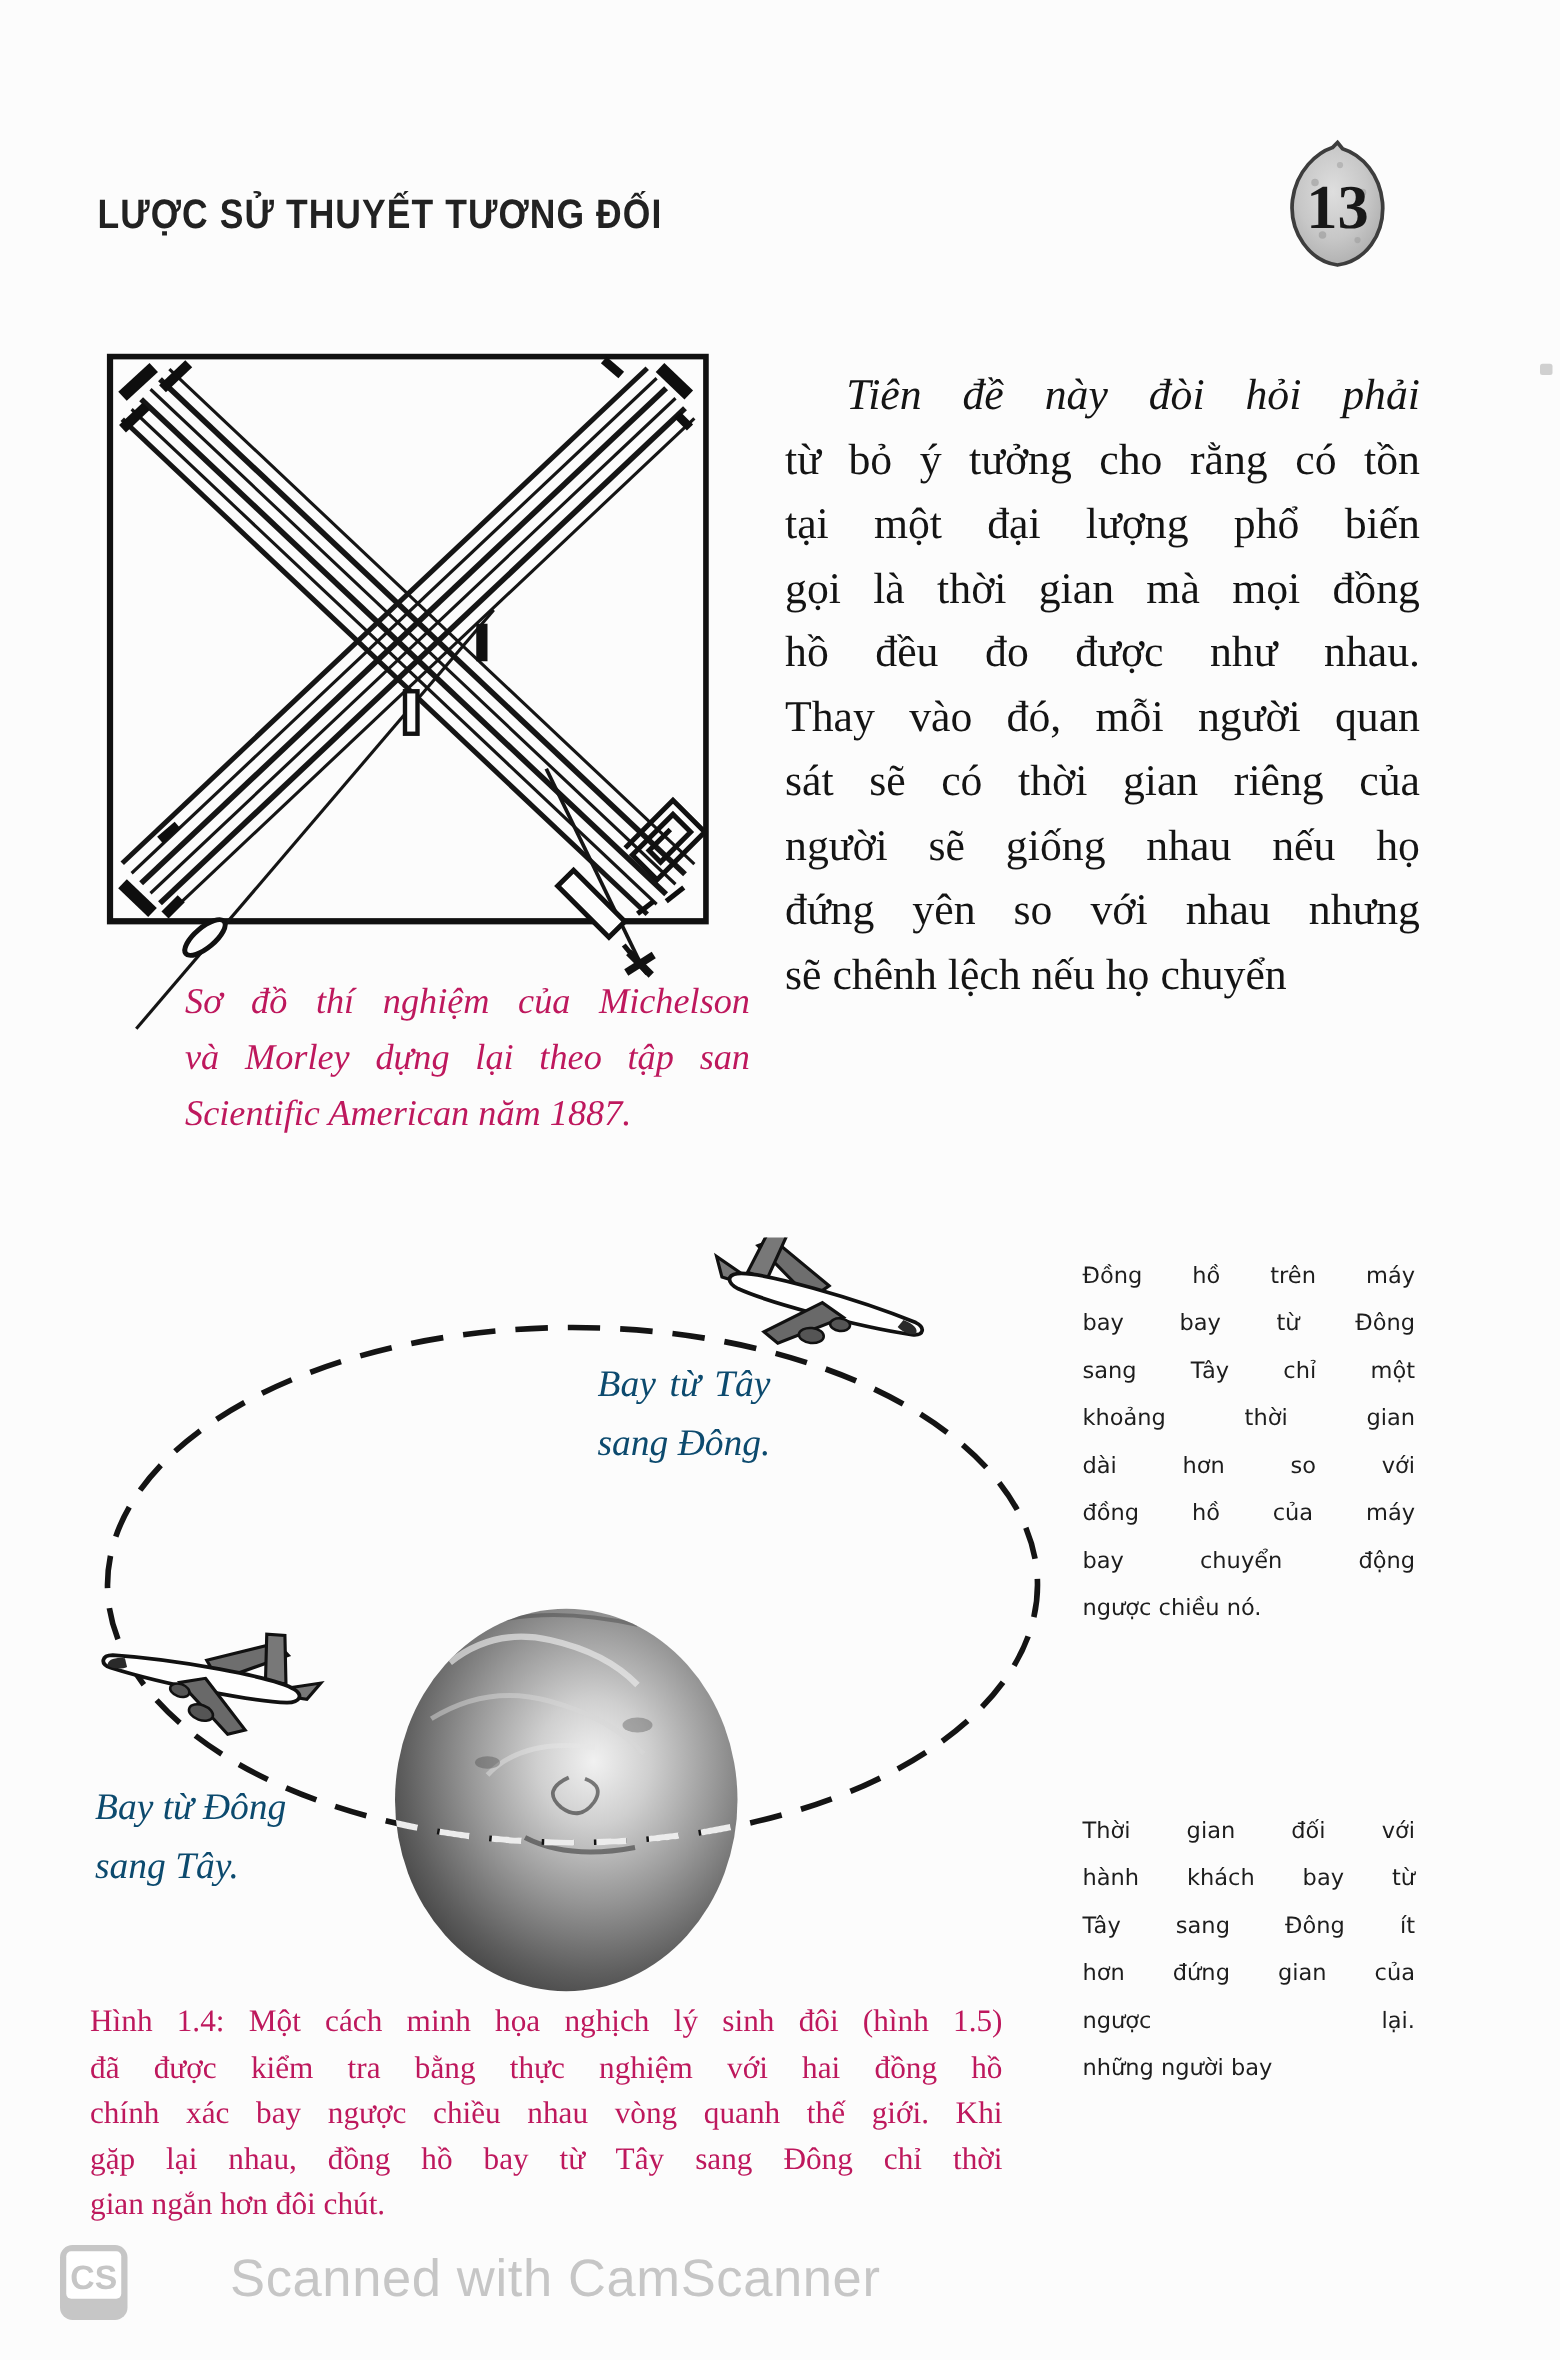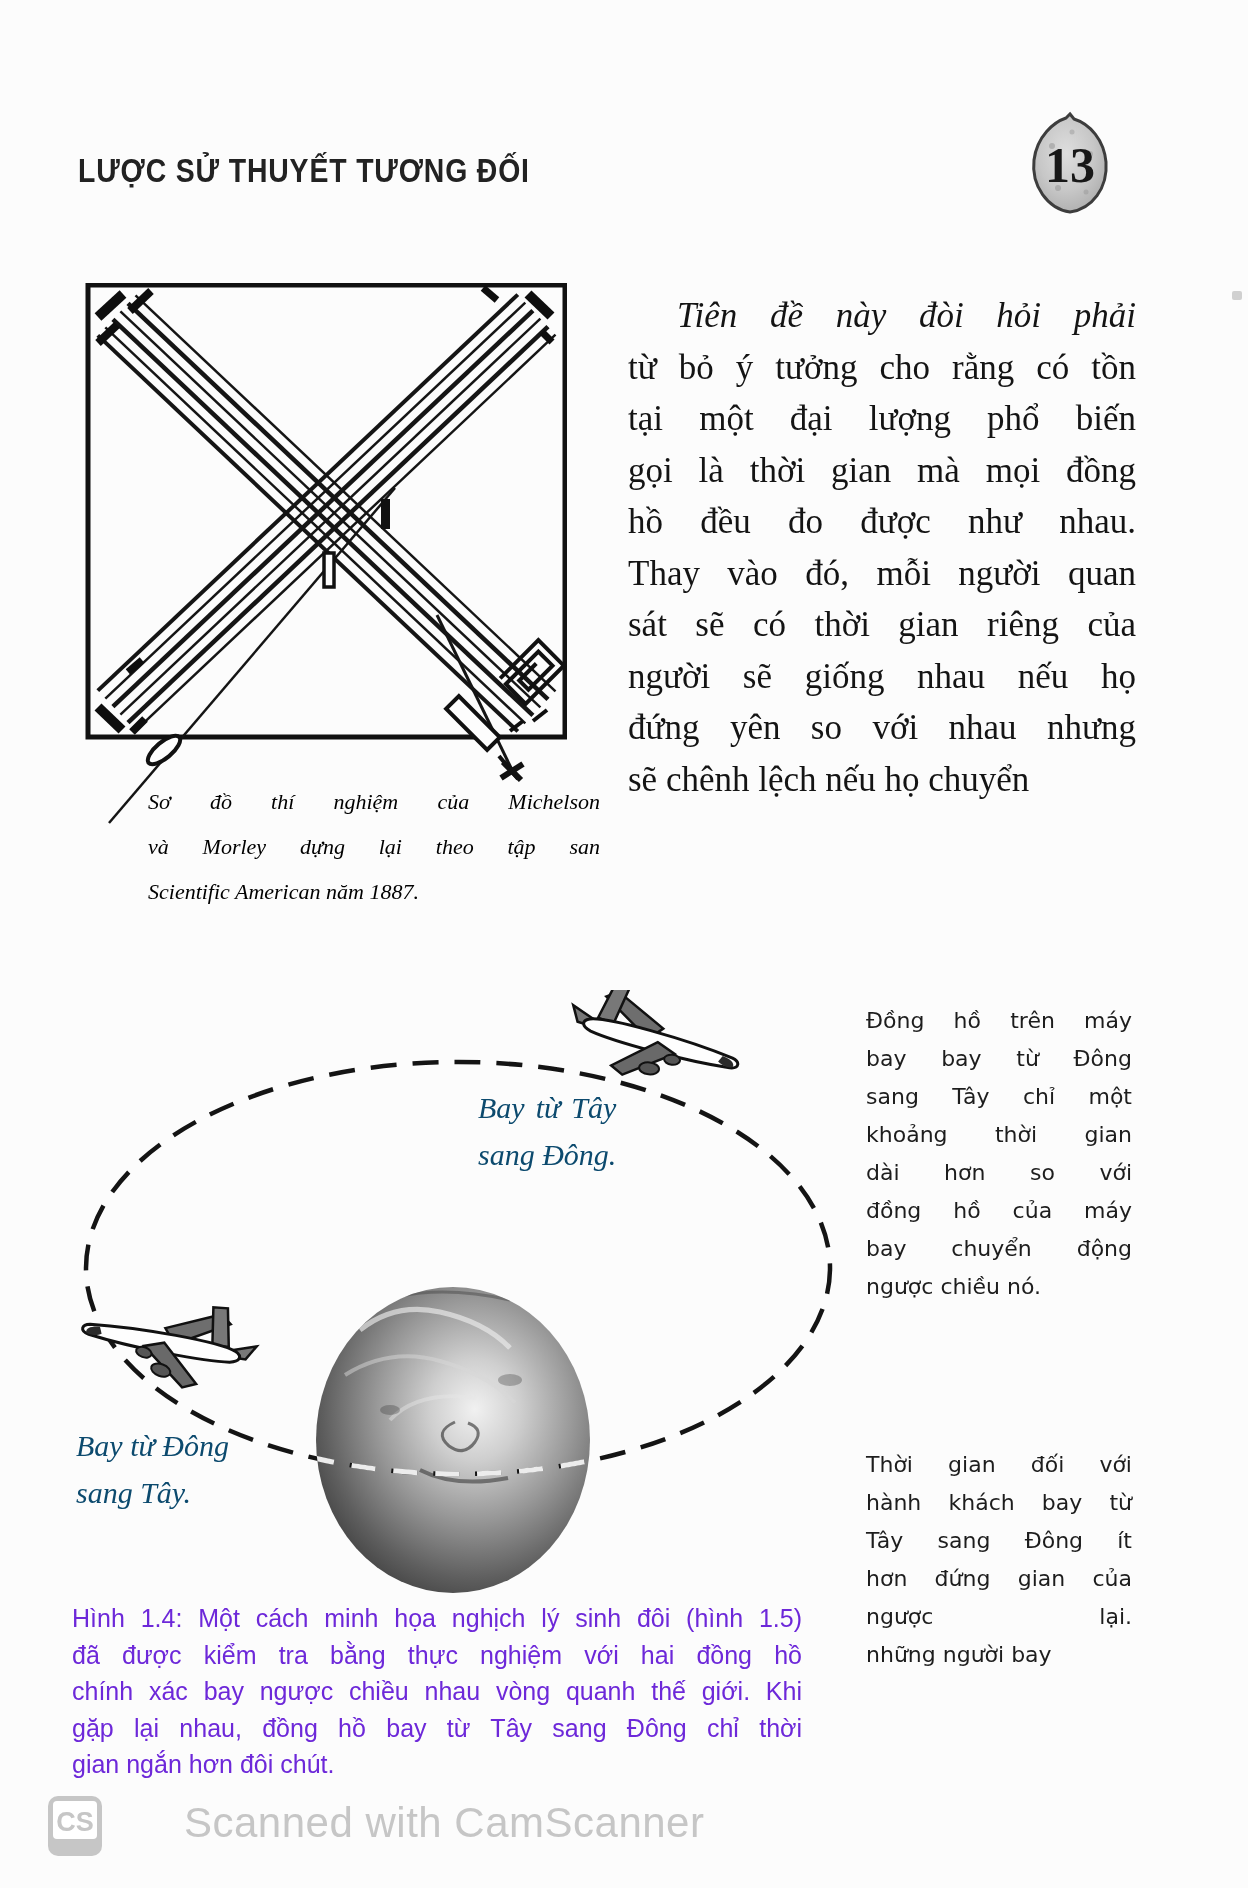--- a/index.html
+++ b/index.html
@@ -21,21 +21,21 @@
     font-size:33px;font-weight:700;letter-spacing:1px;color:#222;
     transform:scaleX(.86);transform-origin:left center;white-space:nowrap;
   }
   .badge{left:1028px;top:110px;width:84px;height:106px;}
   .badge svg{display:block;}
 
   
   .mm-svg{left:85px;top:283px;}
   .mm-caption{
     left:148px;top:779px;width:452px;
-    font-style:italic;font-size:22px;line-height:45px;color:#000000;
+    font-style:italic;font-size:29px;line-height:45px;color:#be185d;
   }
   .mm-caption > div{text-align:center;white-space:nowrap;}
 
   
   .main-par{
     left:628px;top:290px;width:508px;
     font-size:35px;line-height:51.5px;color:#141414;
   }
   .lines > div{white-space:nowrap;text-align:justify;text-align-last:justify;}
   .lines > div:last-child{text-align-last:left;}
@@ -46,30 +46,30 @@
   .fig-label{
     font-style:italic;font-size:30px;line-height:47px;color:#0c4a6e;
     font-family:"Liberation Serif",serif;
   }
   .label-we{left:478px;top:1084px;}
   .label-ew{left:76px;top:1422px;}
 
   
   .side-note{
     font-family:"DejaVu Sans",sans-serif;
-    font-size:22px;line-height:38px;color:#1d1d1d;width:266px;left:866px;
+    font-size:18px;line-height:38px;color:#1d1d1d;width:266px;left:866px;
   }
   .side-note-1{top:1002px;}
   .side-note-2{top:1446px;}
 
   
   .fig-caption{
     left:72px;top:1600px;width:730px;
-    font-family:Liberation Sans, sans-serif;
-    font-size:25px;line-height:36.5px;color:#6d28d9;
+    font-family:Liberation Serif, serif;
+    font-size:25px;line-height:36.5px;color:#be185d;
   }
 
   
   .wm-badge{left:46px;top:1794px;width:58px;height:64px;}
   .wm-text{
     left:184px;top:1799px;font-family:"Liberation Sans",sans-serif;
     font-size:42px;color:var(--wm);letter-spacing:.5px;white-space:nowrap;
   }
   .artifact-dot{left:1232px;top:291px;width:10px;height:9px;background:#bdbdbd;opacity:.7;border-radius:2px;}
 </style>

